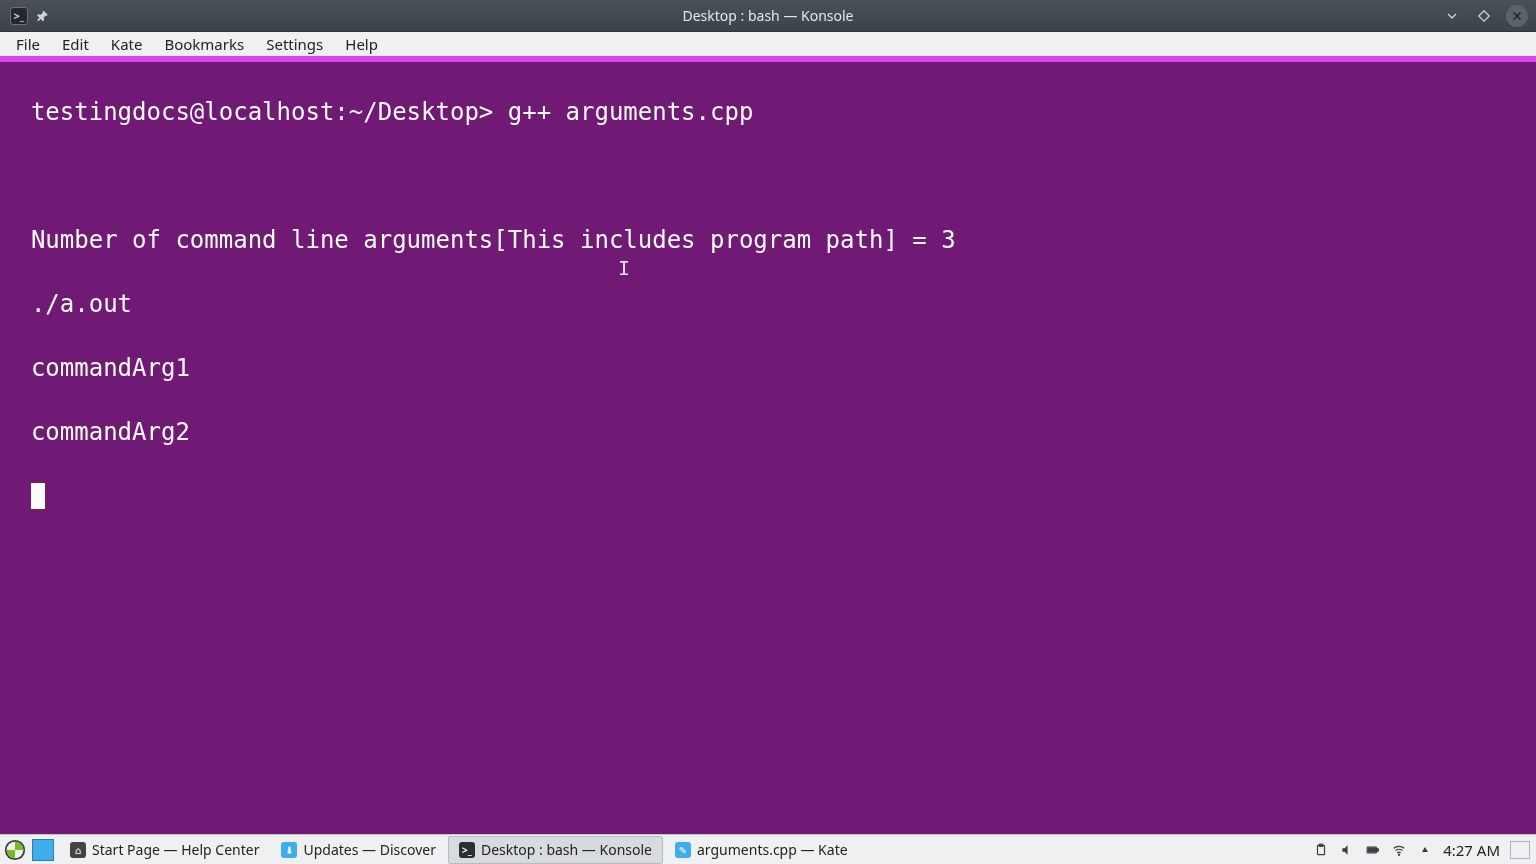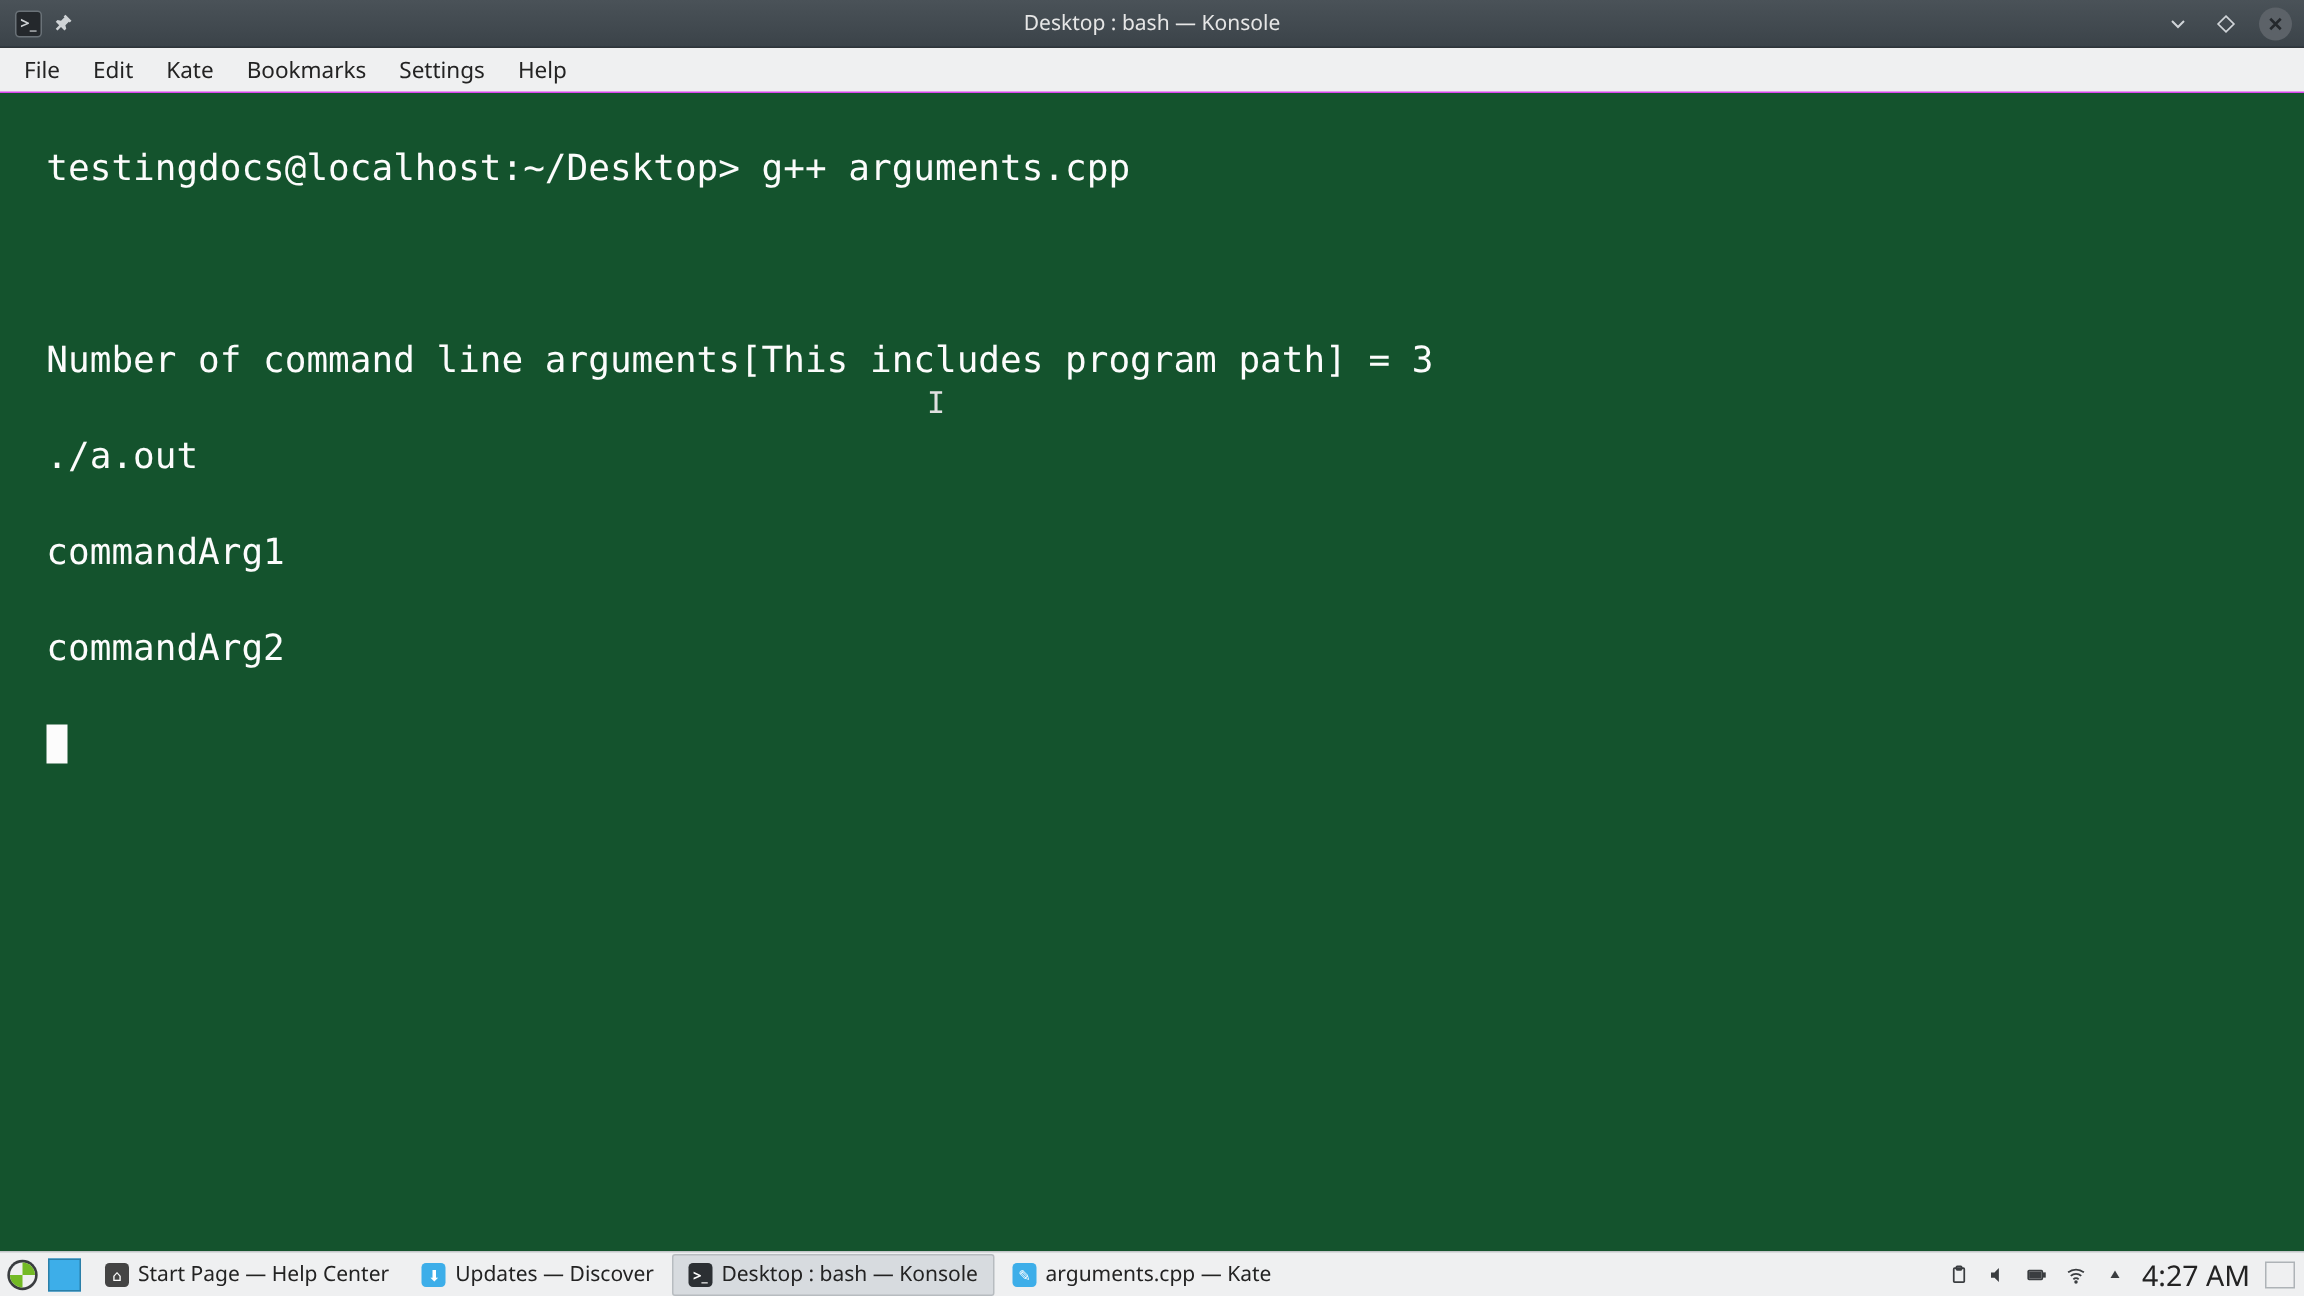--- a/index.html
+++ b/index.html
@@ -69,32 +69,32 @@
     color: #cfd3d6;
   }
   
   .menubar {
     height: 30px;
     background: #eff0f1;
     display: flex;
     align-items: center;
     padding: 0 6px;
     gap: 2px;
-    border-bottom: 1px solid #d946ef;
+    border-bottom: 6px solid #d946ef;
   }
   .menubar .menu-item {
     padding: 4px 10px;
     font-size: 15px;
     color: #232323;
     cursor: pointer;
     border-radius: 3px;
   }
   
   .terminal {
-    background: #14532d;
+    background: #701a75;
     color: #fcfcfc;
     font-family: "DejaVu Sans Mono", "Liberation Mono", monospace;
     font-size: 24px;
     line-height: 32px;
     padding: 2px 2px 2px 2px;
     height: calc(864px - 32px - 30px - 30px);
     white-space: pre;
     position: relative;
   }
   .terminal .line { white-space: pre; }
@@ -183,21 +183,21 @@
     padding: 0 10px;
     height: 100%;
     color: #3a3d40;
   }
   .panel .tray .ticon-small {
     width: 16px; height: 16px;
     display:flex; align-items:center; justify-content:center;
     color:#3a3d40;
   }
   .panel .clock {
-    font-size: 19px;
+    font-size: 15px;
     padding-right: 10px;
     color: #232323;
   }
   .panel .show-desktop {
     width: 20px; height: 18px;
     border: 1px solid #aeb3b7;
     margin-right: 6px;
     cursor: pointer;
   }
 </style>

